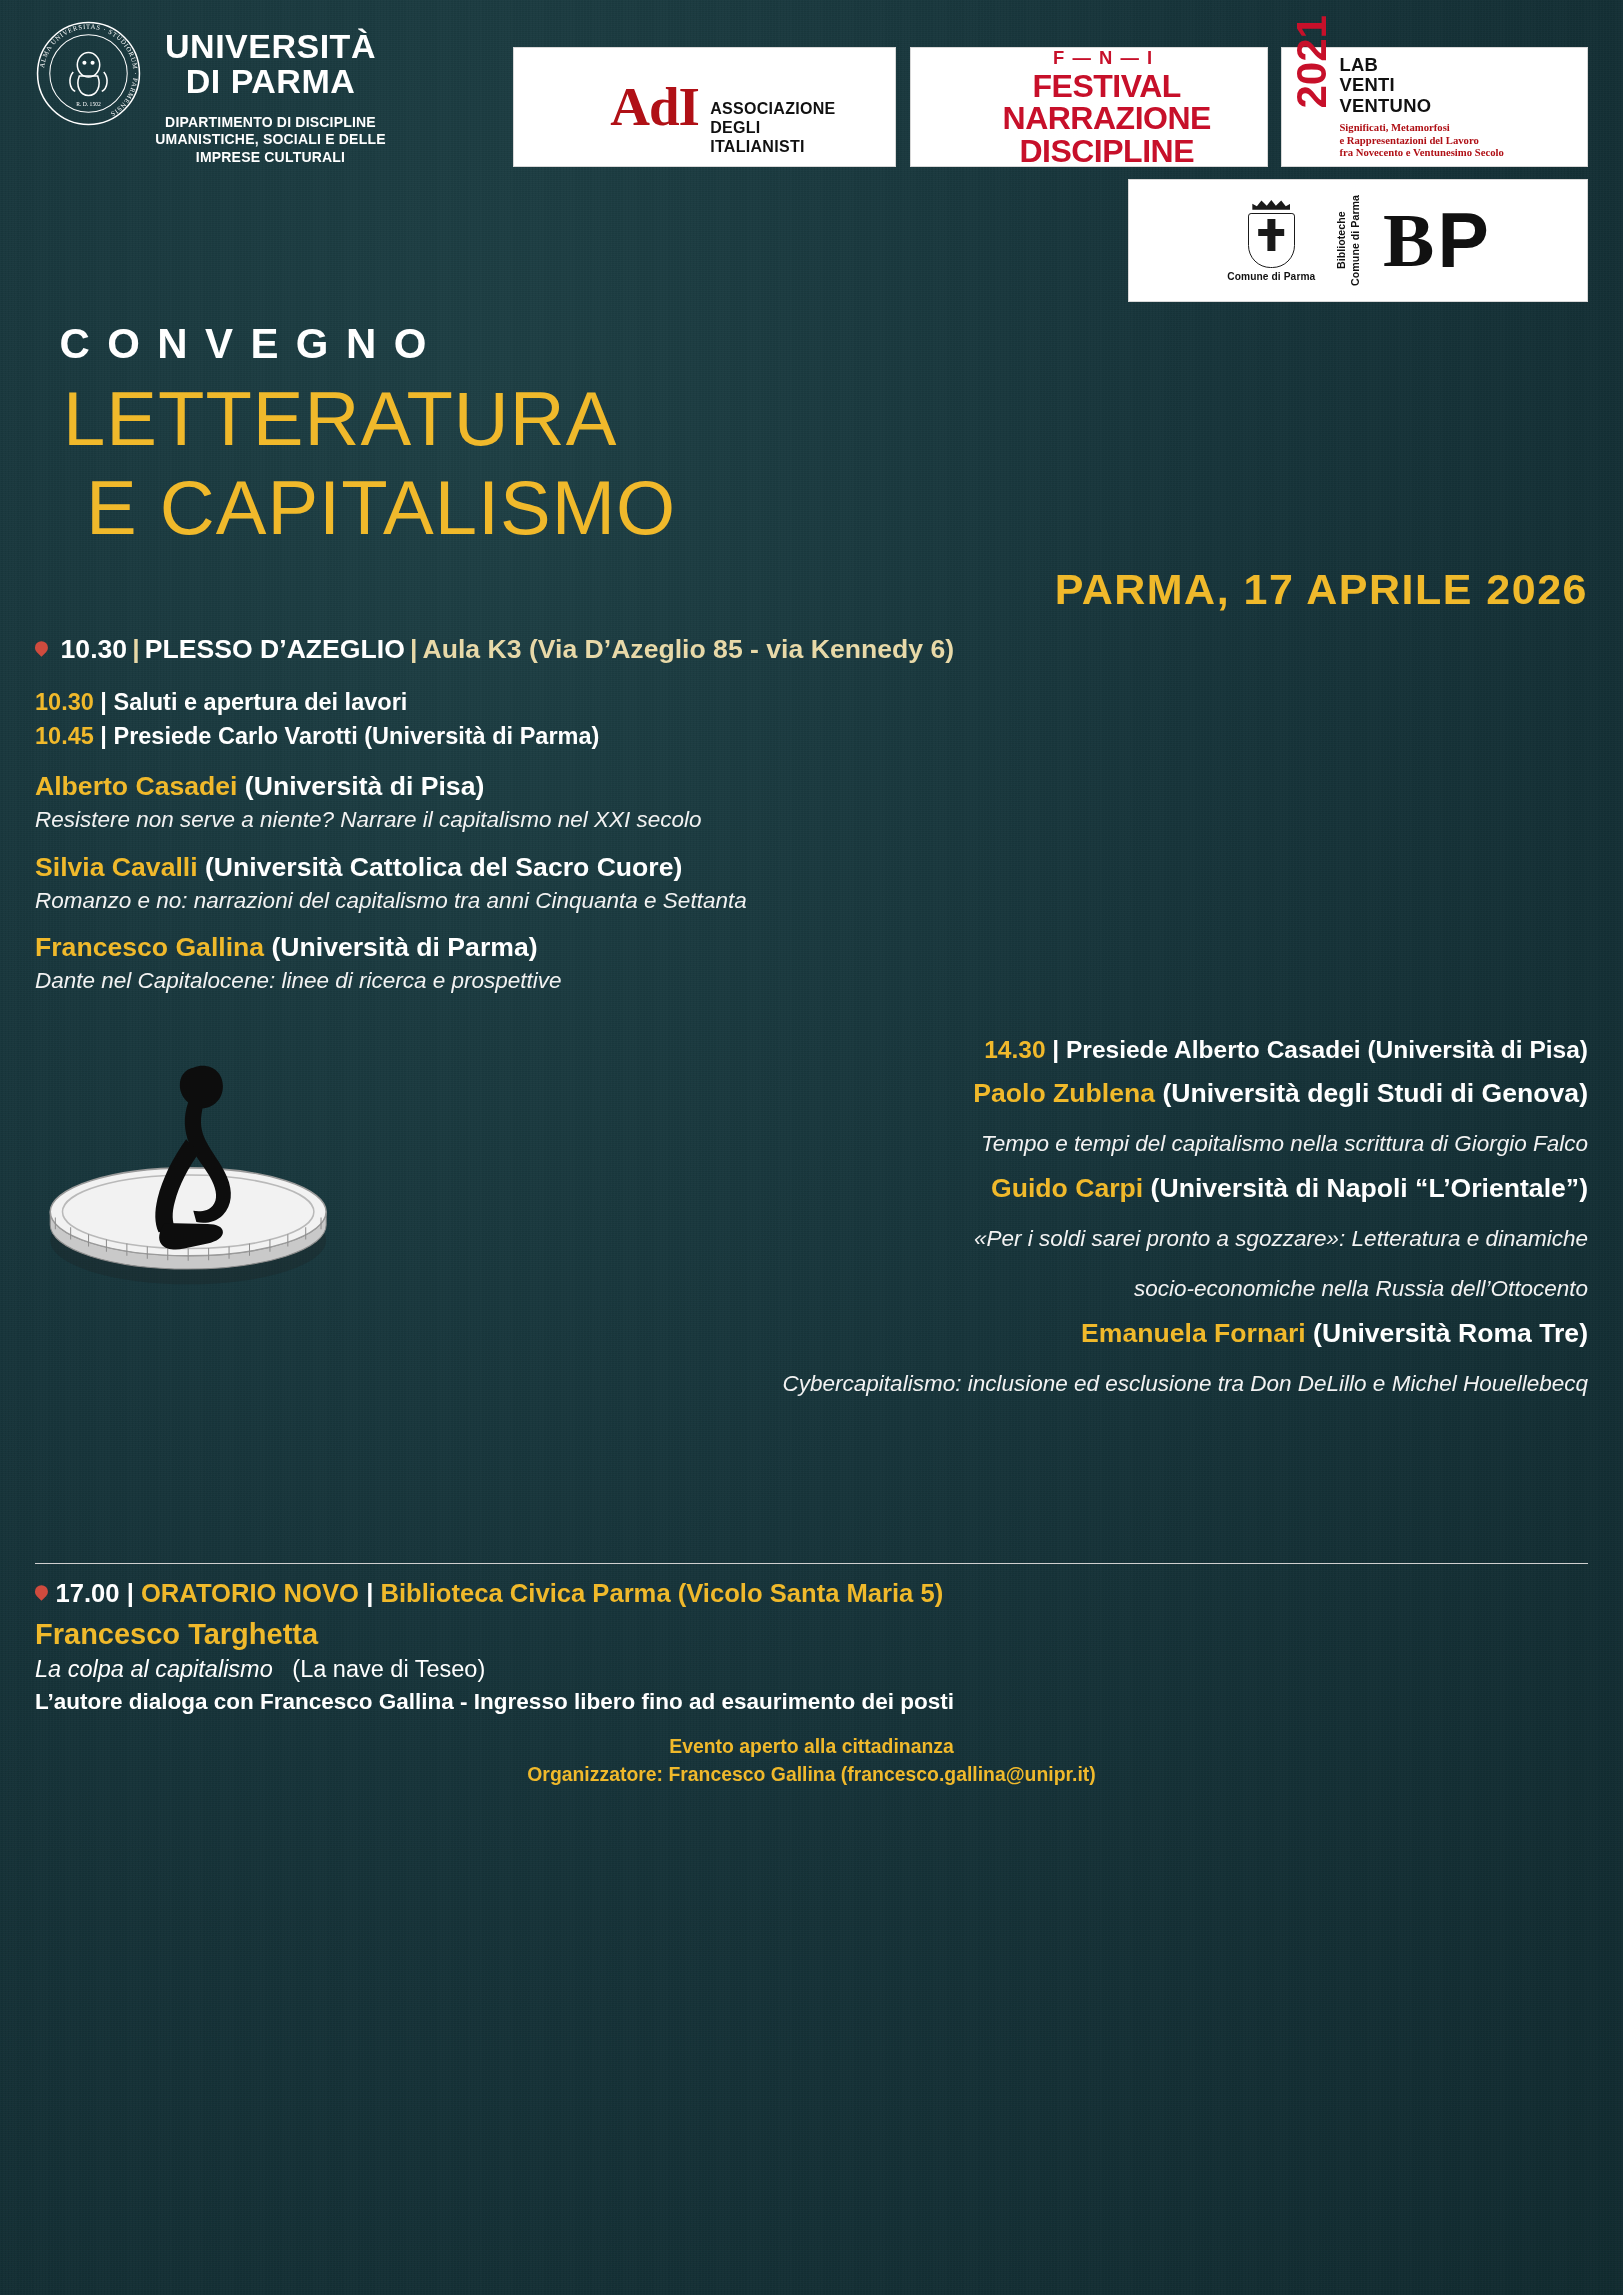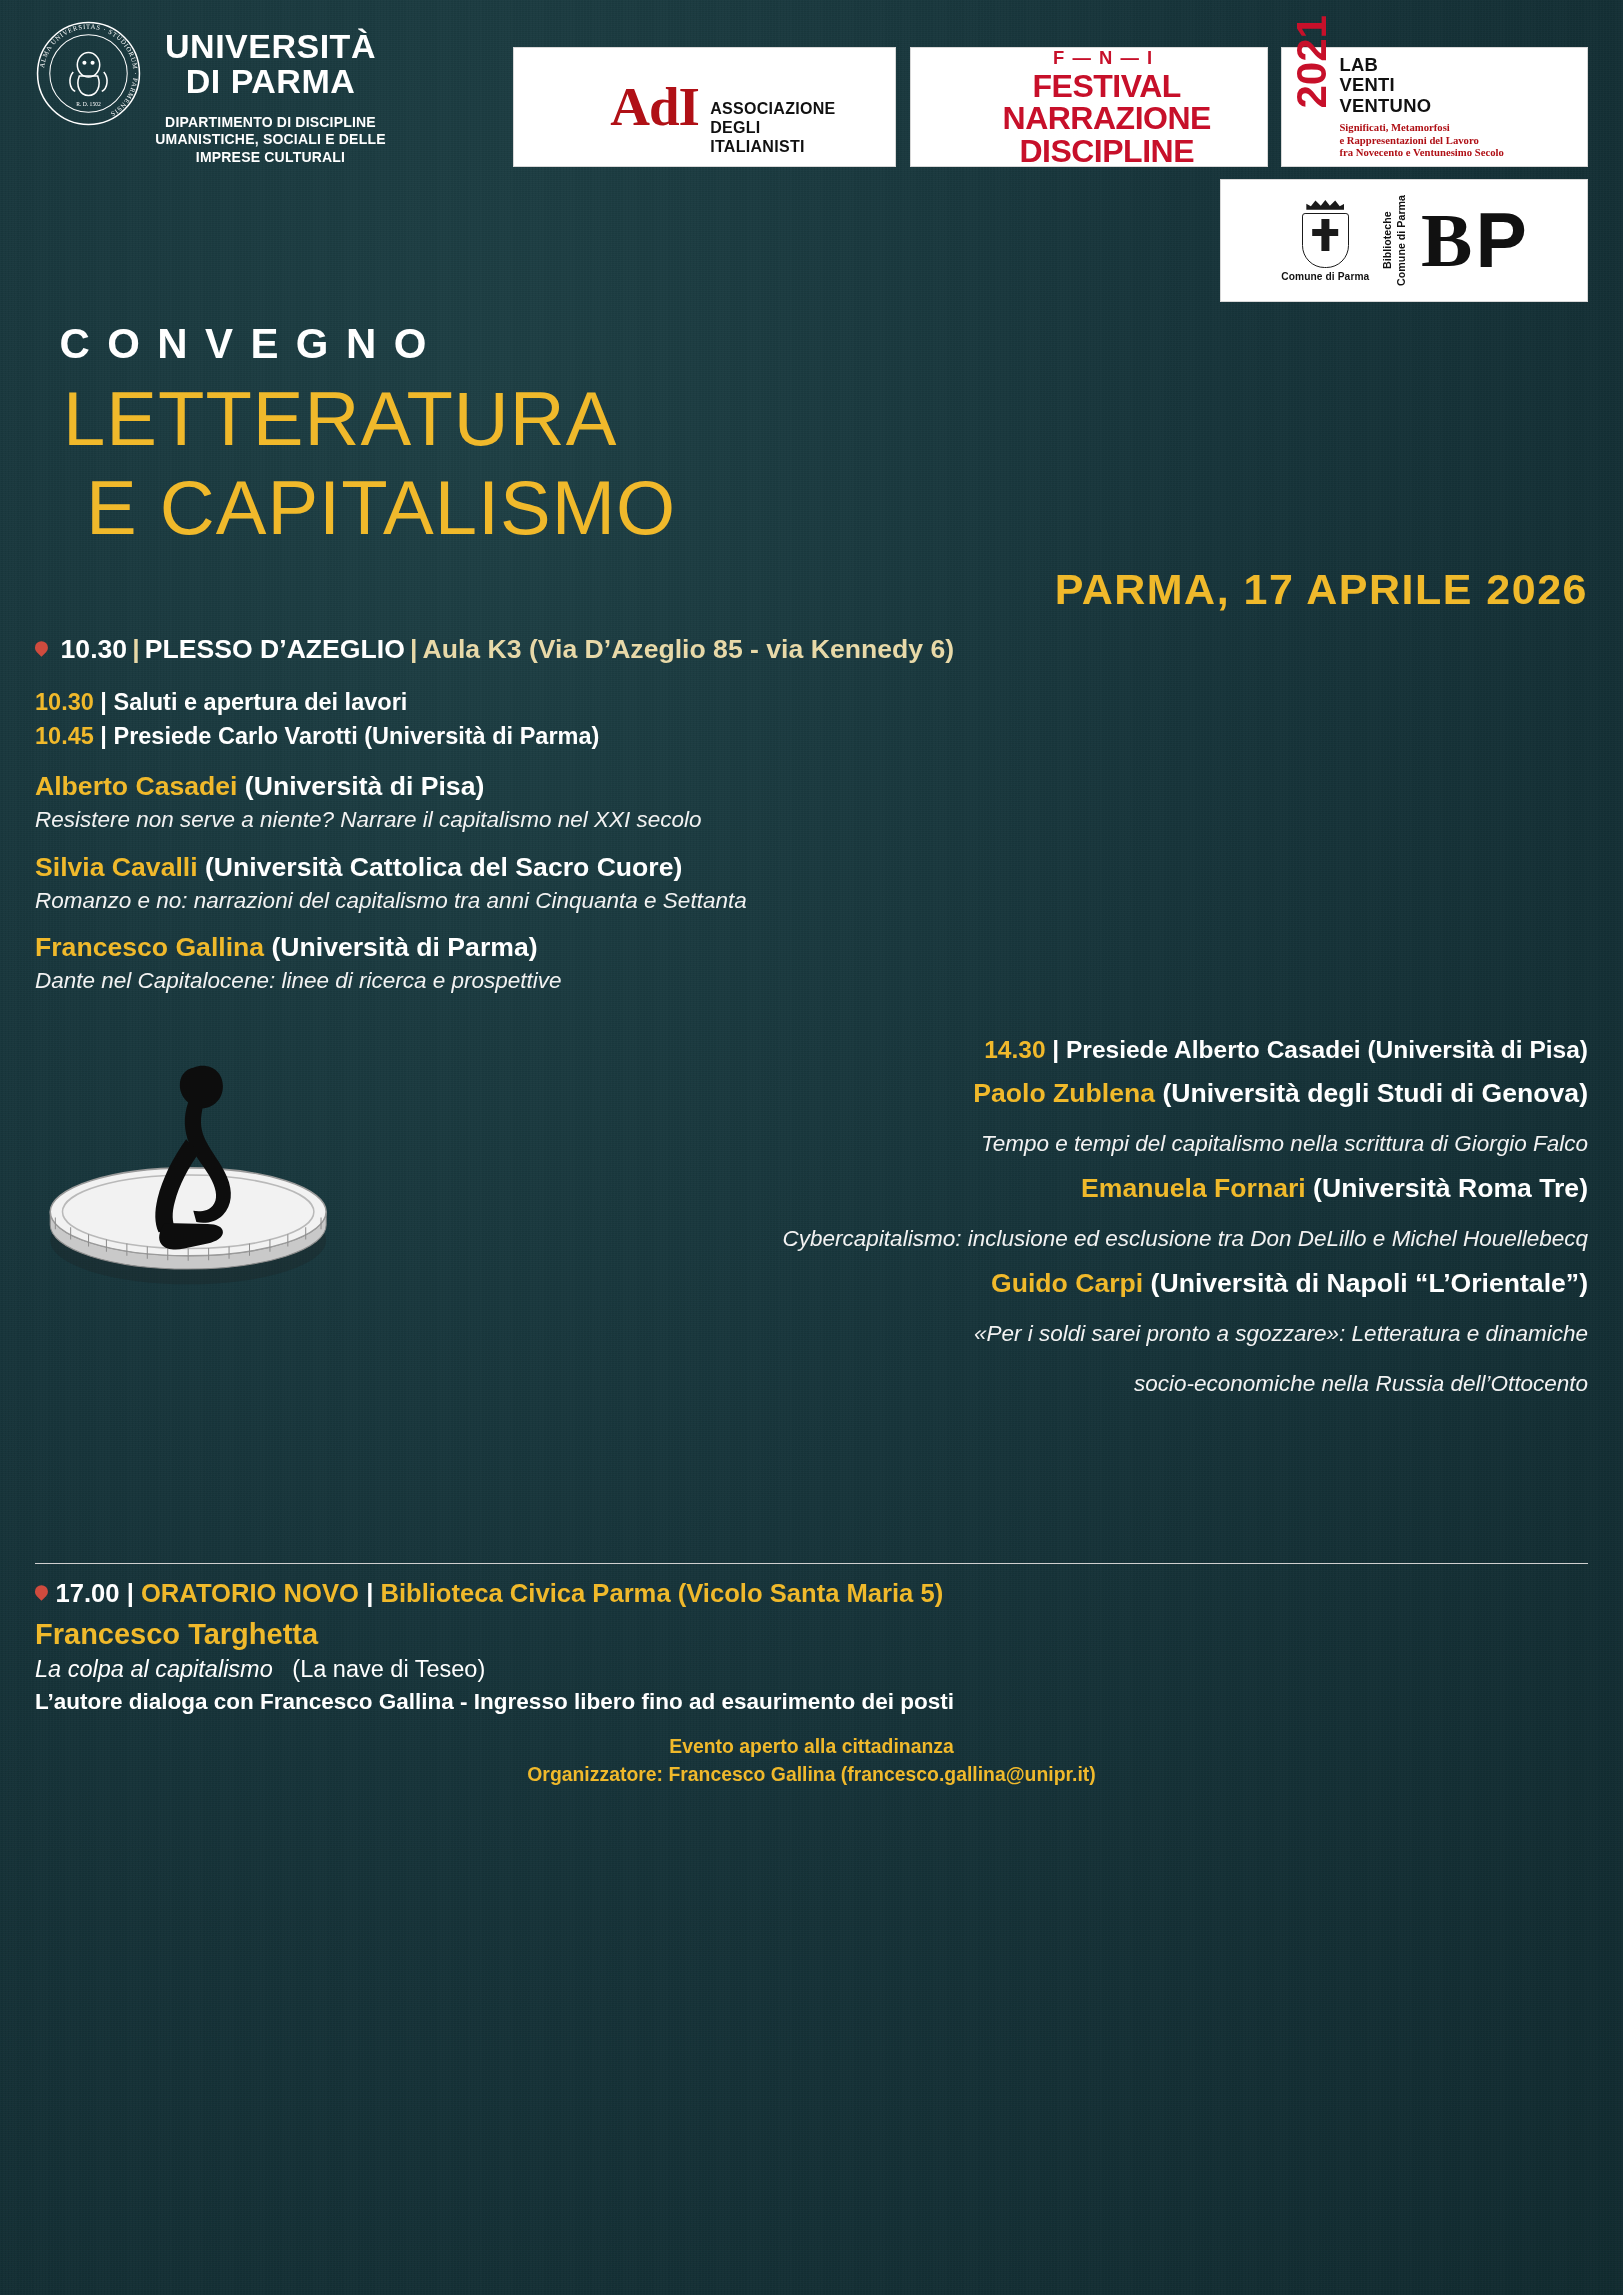--- a/index.html
+++ b/index.html
@@ -149,23 +149,23 @@
     line-height: 1.2;
     margin-top: 4.1px;
   }
 
   .logo-row2 {
     display:flex;
     justify-content: flex-end;
     margin-top: 12.3px;
   }
   .logo-bib {
-    width: 368px; height: 123px;
+    width: 460px; height: 123px;
     background:#fff; border:1px solid #d8d8d8;
-    display:flex; align-items:center; justify-content:center; gap: 13px;
+    display:flex; align-items:center; justify-content:center; gap: 21px;
     box-sizing:border-box;
   }
   .comune {
     display:flex; flex-direction:column; align-items:center; gap:3.1px;
     color:#111;
   }
   .comune-shield{
     width: 45px; height: 53px;
     background:#fff;
     border: 1.5px solid #1a1a1a;
@@ -544,33 +544,33 @@
         <div class="after-talk">
           <div class="who">
             <span class="hl">Paolo Zublena</span>
             <span>(Università degli Studi di Genova)</span>
           </div>
           <div class="title-it">Tempo e tempi del capitalismo nella scrittura di Giorgio Falco</div>
         </div>
 
         <div class="after-talk">
           <div class="who">
+            <span class="hl">Guido Carpi</span>
+            <span>(Università di Napoli “L’Orientale”)</span>
+          </div>
+          <div class="title-it">«Per i soldi sarei pronto a sgozzare»: Letteratura e dinamiche</div>
+          <div class="title-it">socio-economiche nella Russia dell’Ottocento</div>
+        </div>
+
+        <div class="after-talk">
+          <div class="who">
             <span class="hl">Emanuela Fornari</span>
             <span>(Università Roma Tre)</span>
           </div>
           <div class="title-it">Cybercapitalismo: inclusione ed esclusione tra Don DeLillo e Michel Houellebecq</div>
-        </div>
-
-        <div class="after-talk">
-          <div class="who">
-            <span class="hl">Guido Carpi</span>
-            <span>(Università di Napoli “L’Orientale”)</span>
-          </div>
-          <div class="title-it">«Per i soldi sarei pronto a sgozzare»: Letteratura e dinamiche</div>
-          <div class="title-it">socio-economiche nella Russia dell’Ottocento</div>
         </div>
       </div>
     </div>
 
     <div class="rule"></div>
 
     <div class="evening">
       <div class="venue2">
         <span class="pin"></span>
         <span>17.00</span>

